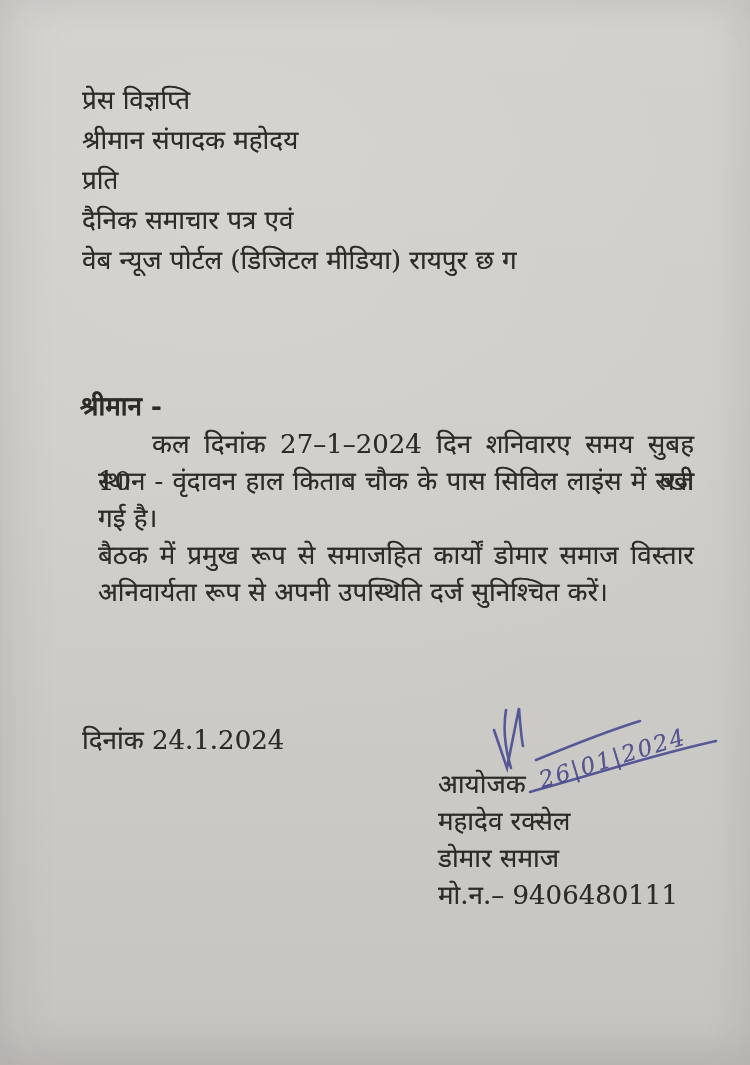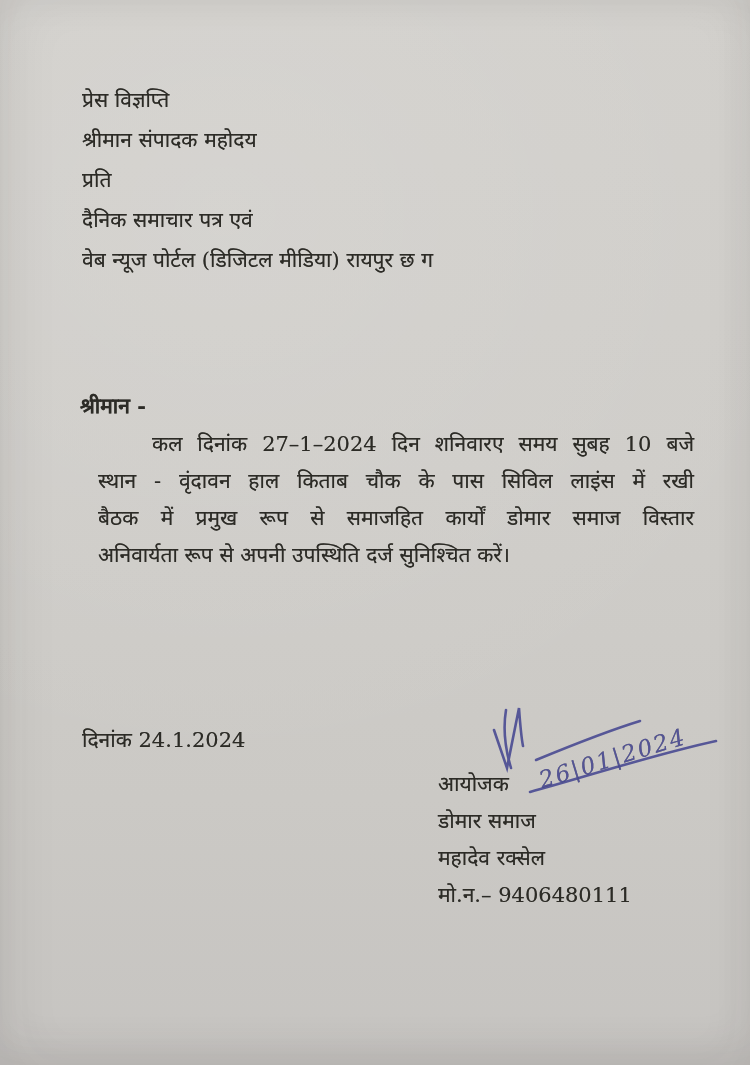--- a/index.html
+++ b/index.html
@@ -17,21 +17,21 @@
       radial-gradient(140% 90% at 30% 20%, rgba(255,255,255,0.10), rgba(255,255,255,0) 60%),
       linear-gradient(180deg, #d2d0cc 0%, #cfcdc9 45%, #cbc9c5 75%, #c6c4c1 100%);
     box-shadow: inset 0 -22px 36px rgba(60,58,52,0.06),
                 inset 22px 0 48px rgba(60,58,52,0.04),
                 inset -14px 0 40px rgba(60,58,52,0.04);
     font-family: "DejaVu Serif", "Liberation Serif", serif;
     color: #2c2b26;
     text-shadow: 0 0 0.5px rgba(44,43,38,0.55);
   }
   .block { position: absolute; }
-  .line  { line-height: 40px; height: 40px; font-size: 21px; white-space: nowrap; }
+  .line  { line-height: 40px; height: 40px; font-size: 26px; white-space: nowrap; }
   .header-block  { top: 80px;  left: 82px; }
   .subject-block { top: 313px; left: 82px; width: 616px; }
   .salutation-block { top: 386px; left: 80px; font-weight: bold; }
   .body-block    { top: 426px; left: 82px; width: 612px; }
   .body-block .line {
     line-height: 37px; height: 37px;
     white-space: normal;
     margin-left: 16px;
   }
   .j {
@@ -72,20 +72,21 @@
   </div>
 
 
   <div class="block salutation-block">
     <div class="line">श्रीमान -</div>
   </div>
 
   <div class="block body-block">
     <div class="line j indent">कल दिनांक 27–1–2024 दिन शनिवारए समय सुबह 10 बजे</div>
     <div class="line j">स्थान - वृंदावन हाल किताब चौक के पास सिविल लाइंस में रखी</div>
+    <div class="line">गई है।</div>
     <div class="line j">बैठक में प्रमुख रूप से समाजहित कार्यों डोमार समाज विस्तार</div>
     <div class="line">अनिवार्यता रूप से अपनी उपस्थिति दर्ज सुनिश्चित करें।</div>
   </div>
 
   <div class="block date-block">
     <div class="line">दिनांक 24.1.2024</div>
   </div>
 
   <div class="signature-wrap">
     <svg width="240" height="110" viewBox="0 0 240 110" xmlns="http://www.w3.org/2000/svg">
@@ -94,21 +95,21 @@
         <path d="M8,30 L21,68 L33,8 C34,22 35,36 37,46"></path>
         <path d="M50,60 C84,46 118,32 154,21"></path>
         <path d="M44,92 C102,76 170,54 230,41"></path>
       </g>
       <text class="sig-date-text" x="0" y="0" transform="translate(56,88) rotate(-17)" font-size="23" fill="#4a4b93" opacity="0.92">26|01|2024</text>
     </svg>
   </div>
 
   <div class="block signoff-block">
     <div class="line">आयोजक</div>
+    <div class="line">महादेव रक्सेल</div>
     <div class="line">डोमार समाज</div>
-    <div class="line">महादेव रक्सेल</div>
     <div class="line">
       <span>मो.न.–</span>
       <span>9406480111</span>
     </div>
   </div>
 
 </div>
 
 </body></html>

